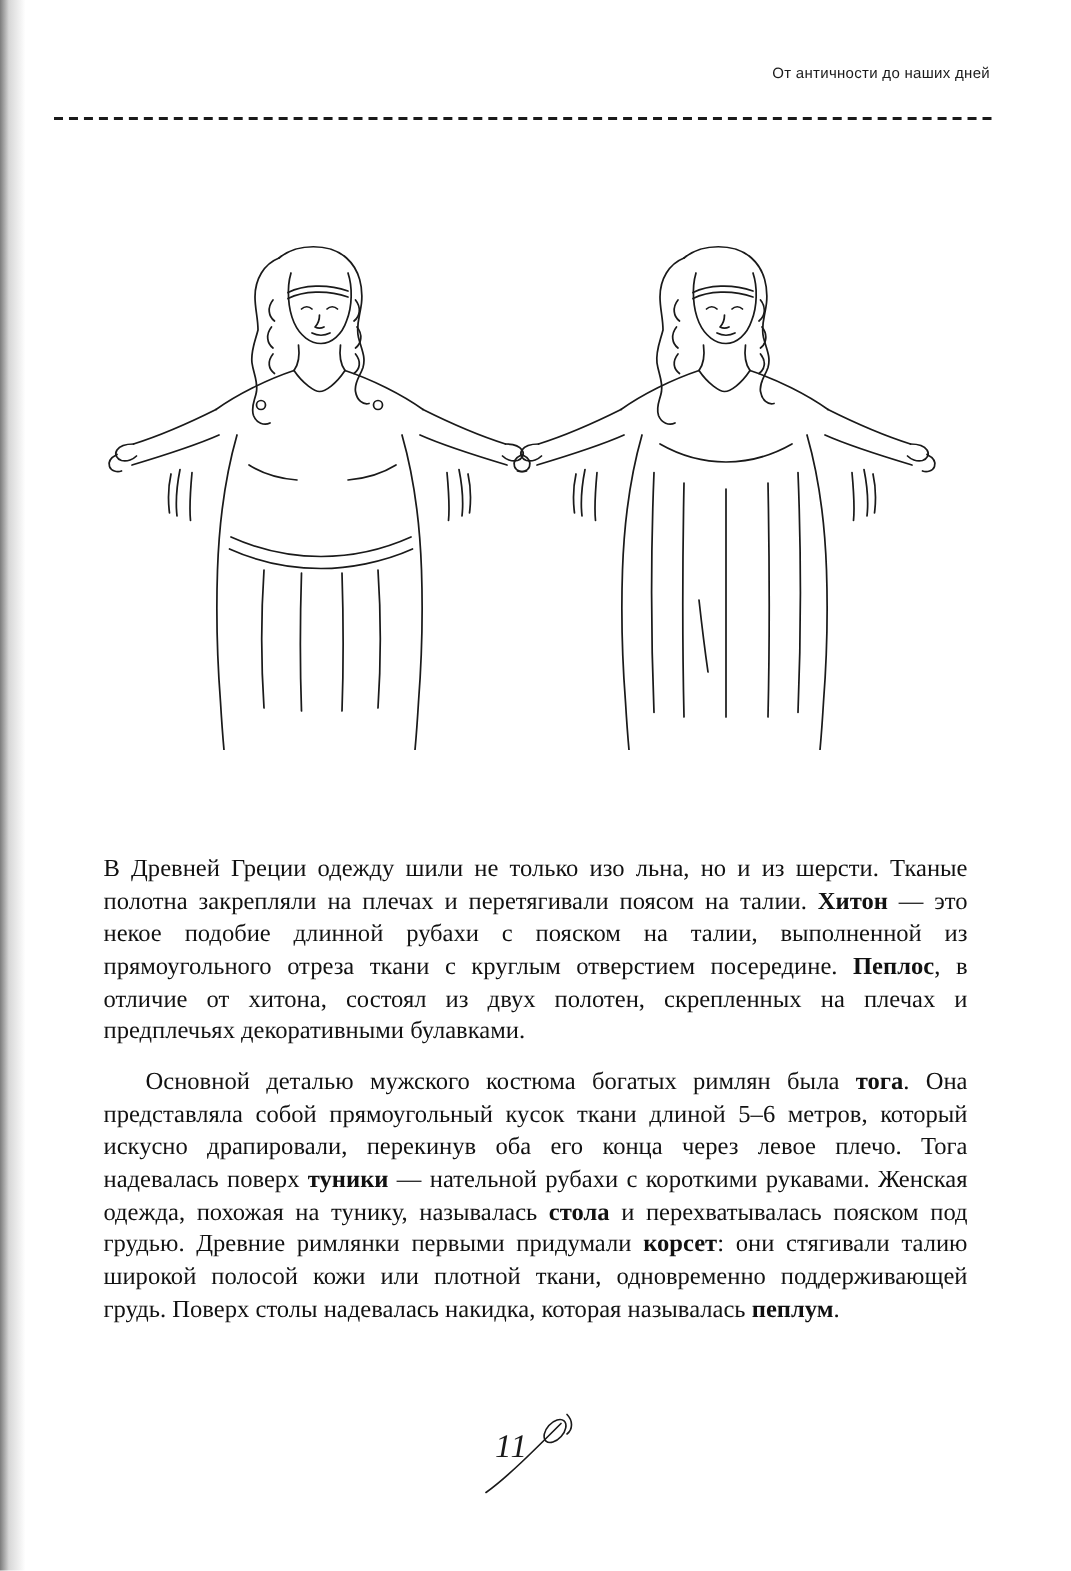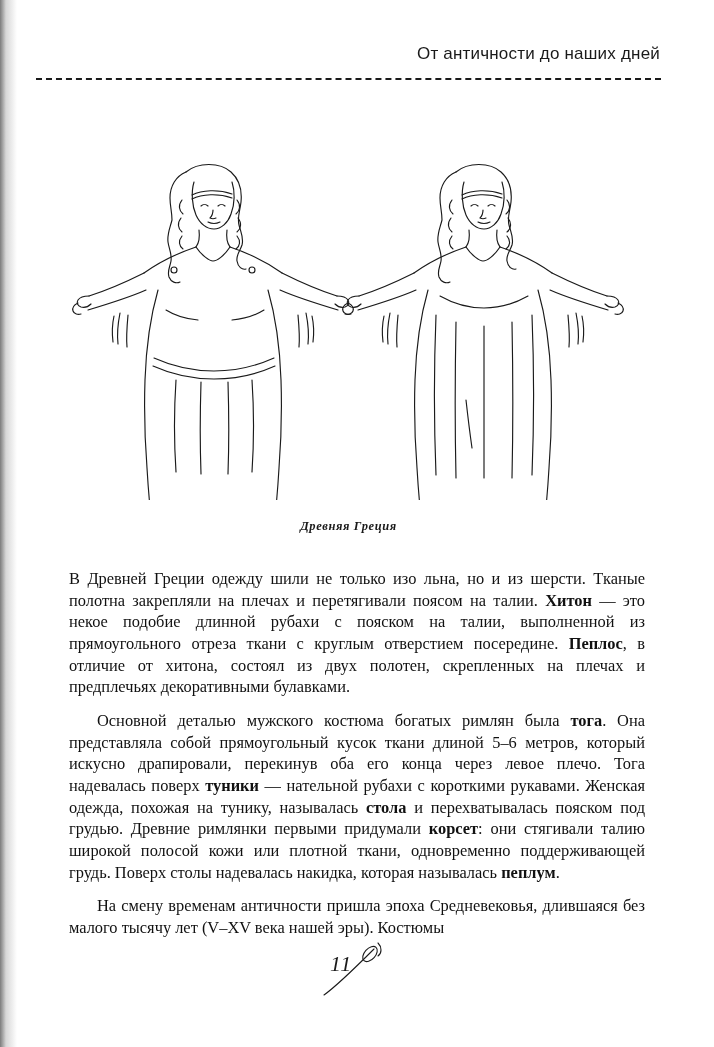--- a/index.html
+++ b/index.html
@@ -30,21 +30,21 @@
     height: 1047px;
     background: linear-gradient(to right, #7c7c7c 0%, #d7d7d7 35%, #ffffff 100%);
   }
   .running-head {
     position: absolute;
     left: 60px;
     right: 54px;
     top: 44px;
     text-align: right;
     font-family: "Liberation Sans", sans-serif;
-    font-size: 17px;
+    font-size: 10px;
     letter-spacing: 0.2px;
     color: #1a1a1a;
   }
   .head-rule {
     position: absolute;
     left: 36px;
     right: 53px;
     top: 78px;
     height: 0;
     border-top: 2px dashed #1a1a1a;
@@ -256,26 +256,24 @@
         <g>
           <path d="M456 440 c-3 3 -4 7 -3 10 c10 3 26 3 36 0 c1 -3 0 -7 -3 -10"></path>
           <path d="M458 441 l26 8 M484 441 l-26 8 M462 437 l10 4 M478 437 l-10 4"></path>
           <path d="M453 450 c10 4 28 4 38 0"></path>
         </g>
         <text x="447" y="478" font-family="Liberation Sans, sans-serif" font-size="13.5" letter-spacing="2.5" text-anchor="middle" fill="#1a1a1a" stroke="none">ХИТОН</text>
       </g>
     </svg>
   </div>
 
-  <div class="fig-caption">Древняя Греция</div>
 
   <div class="body-text">
     <p>В Древней Греции одежду шили не только изо льна, но и из шерсти. Тканые полотна закрепляли на плечах и перетягивали поясом на талии. <b>Хитон</b> — это некое подобие длинной рубахи с пояском на талии, выполненной из прямоугольного отреза ткани с круглым отверстием посередине. <b>Пеплос</b>, в отличие от хитона, состоял из двух полотен, скрепленных на плечах и предплечьях декоративными булавками.</p>
     <p class="indent">Основной деталью мужского костюма богатых римлян была <b>тога</b>. Она представляла собой прямоугольный кусок ткани длиной 5–6 метров, который искусно драпировали, перекинув оба его конца через левое плечо. Тога надевалась поверх <b>туники</b> — нательной рубахи с короткими рукавами. Женская одежда, похожая на тунику, называлась <b>стола</b> и перехватывалась пояском под грудью. Древние римлянки первыми придумали <b>корсет</b>: они стягивали талию широкой полосой кожи или плотной ткани, одновременно поддерживающей грудь. Поверх столы надевалась накидка, которая называлась <b>пеплум</b>.</p>
-    <p class="indent">На смену временам античности пришла эпоха Средневековья, длившаяся без малого тысячу лет (V–XV века нашей эры). Костюмы</p>
   </div>
 
   <div class="folio">
     <span class="folio-wrap">
       <svg class="folio-needle" width="90" height="58" viewBox="0 0 90 58" fill="none" stroke="#1a1a1a" stroke-width="1.1" stroke-linecap="round">
         <path d="M12 54 C26 44 44 26 62 8"></path>
         <ellipse cx="58" cy="13" rx="5.5" ry="9" transform="rotate(42 58 13)"></ellipse>
         <path d="M66 2 C70 6 70 12 66 15"></path>
       </svg>
       <span class="folio-num">11</span>

